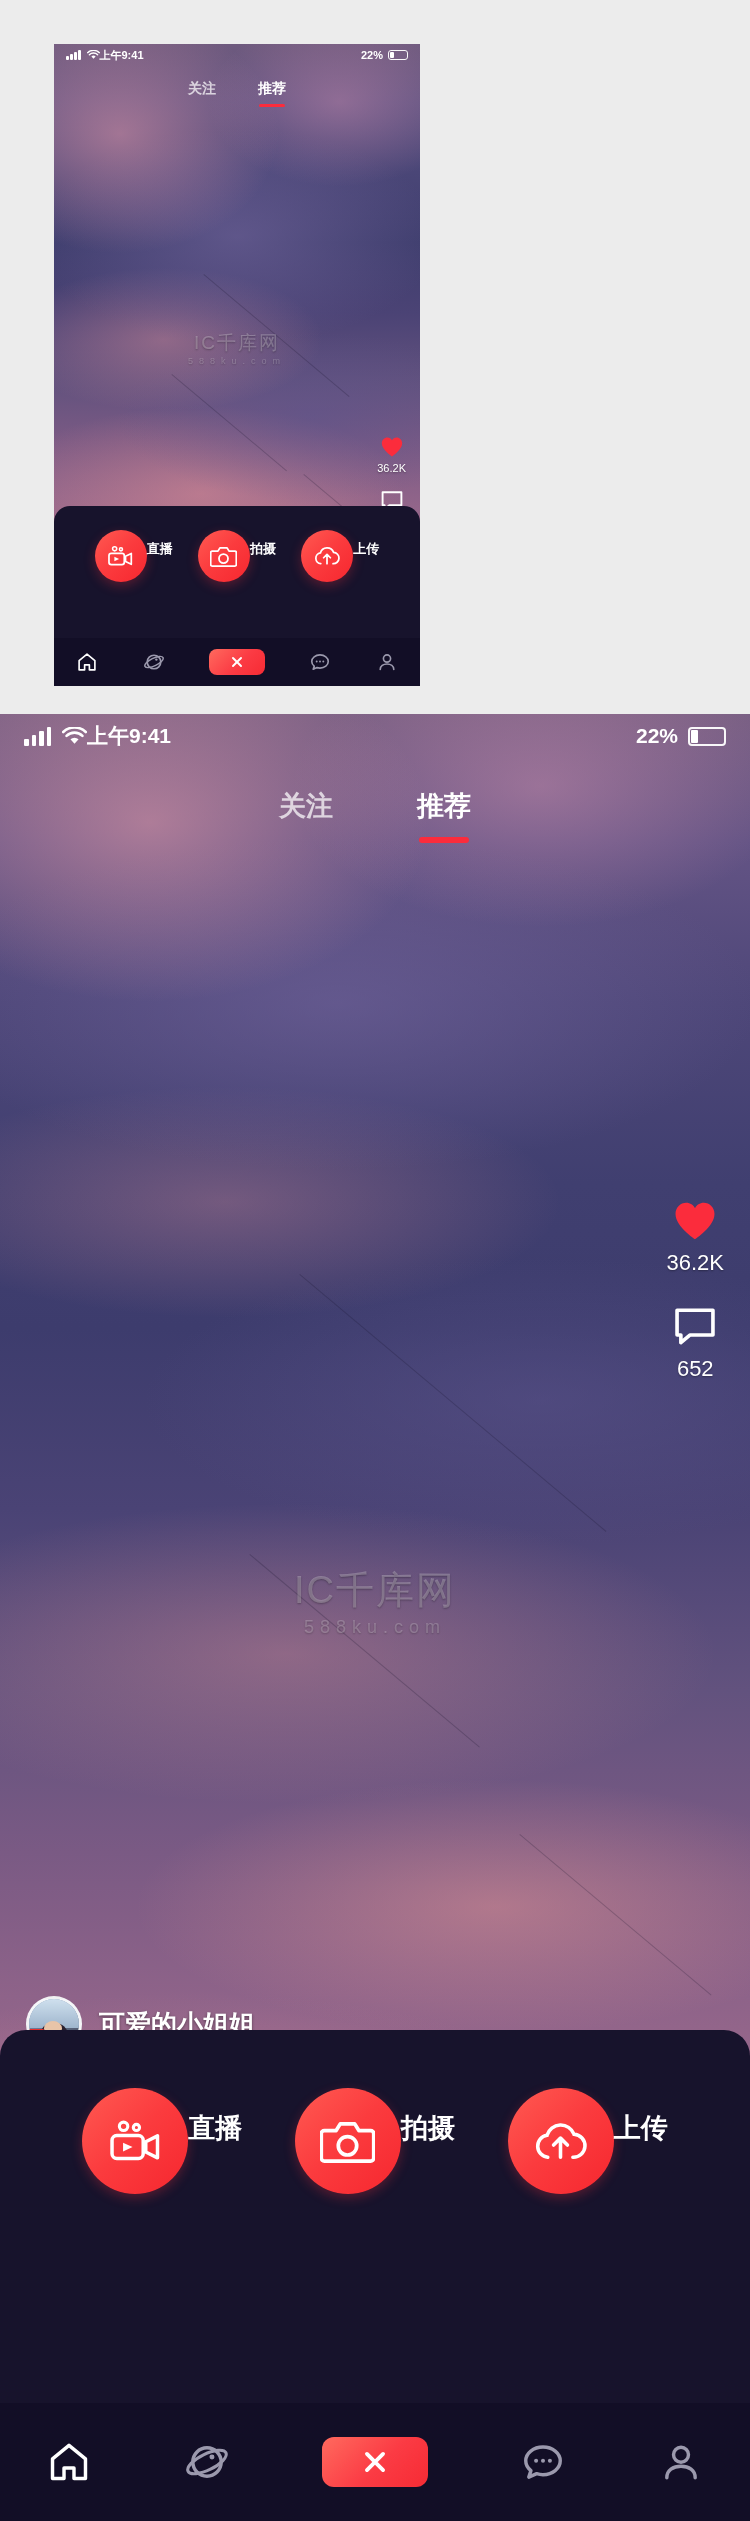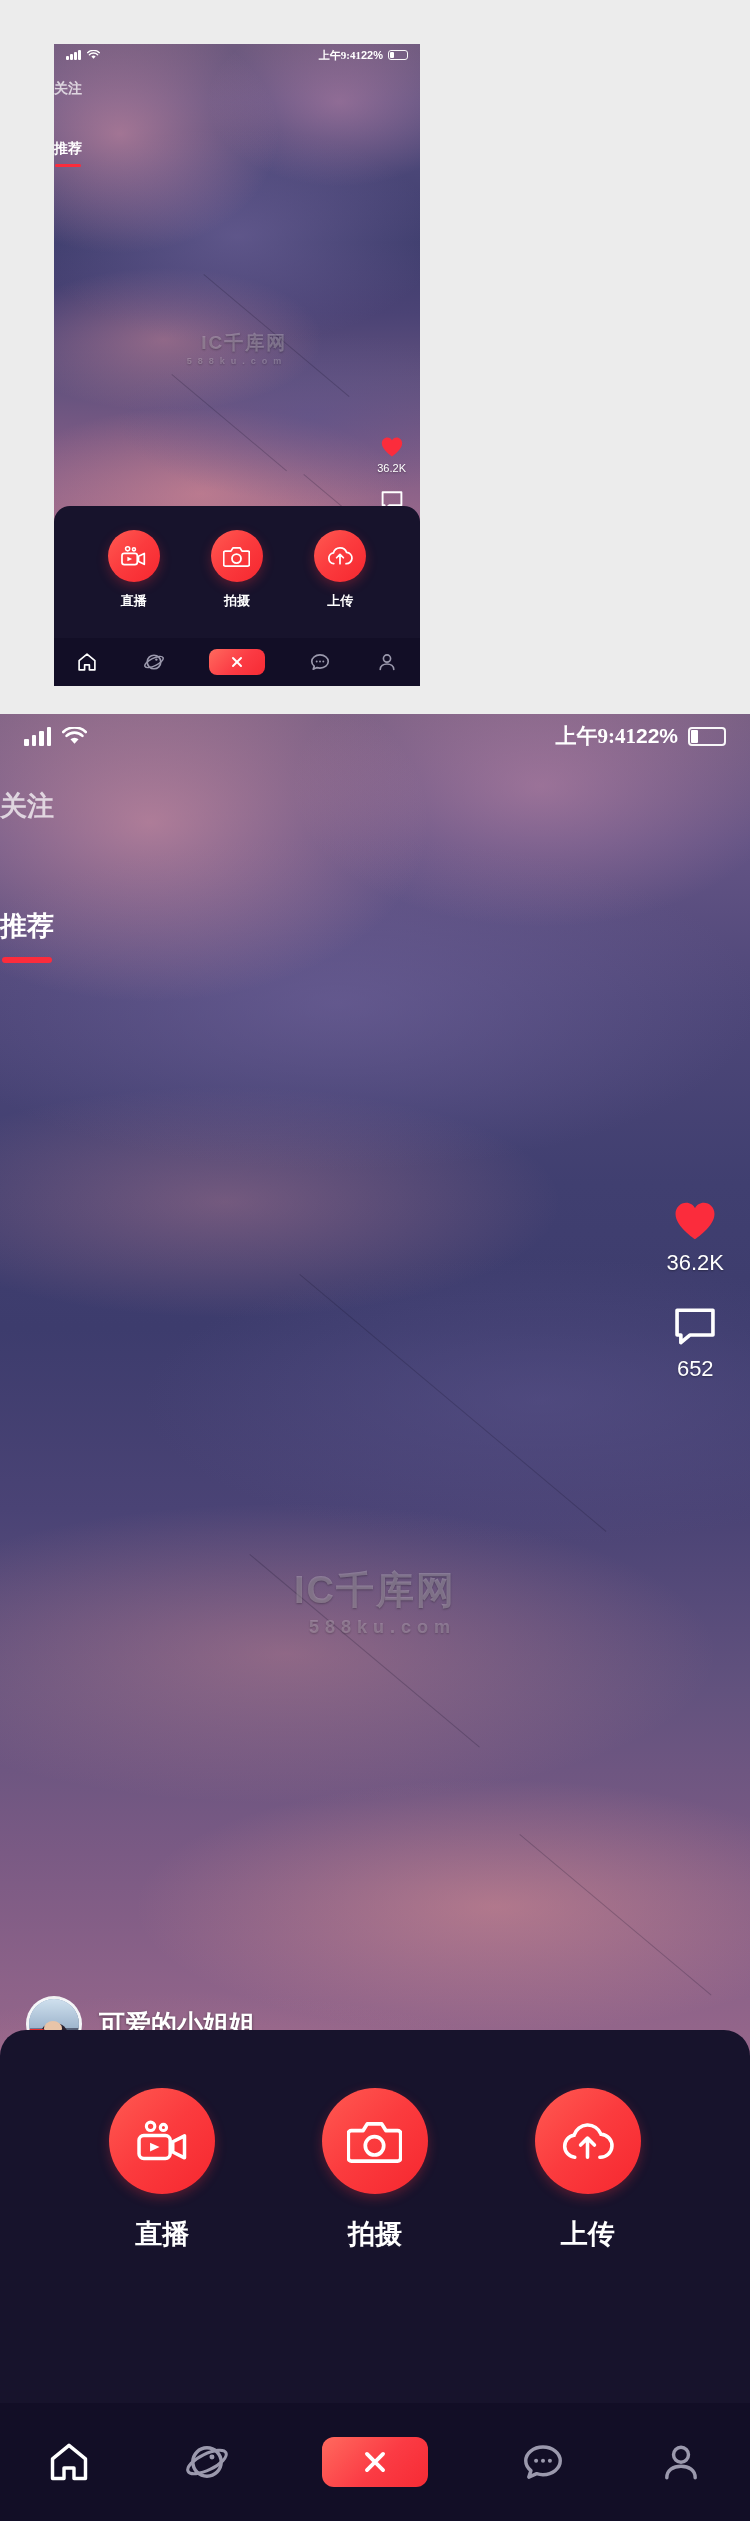--- a/index.html
+++ b/index.html
@@ -77,54 +77,54 @@
   .streaks i {
     position: absolute;
     background: rgba(20,16,40,.45);
     transform-origin: 0 0;
     height: 1px;
   }
 
   
   .watermark {
     position: absolute; left: 50%; transform: translateX(-50%);
-    text-align: right; pointer-events: none;
+    text-align: center; pointer-events: none;
     color: rgba(255,255,255,.26);
     text-shadow: 0 1px 2px rgba(0,0,0,.28);
-    font-weight: bold;
+    font-weight: normal;
     white-space: nowrap;
   }
   .watermark .wm-main { letter-spacing: 2px; }
   .watermark .wm-sub  { letter-spacing: 6px; opacity: .85; }
 
   
   .statusbar {
     position: absolute; left: 0; right: 0; top: 0;
     display: flex; align-items: center;
     color: #fff; font-weight: bold;
   }
   .sb-left  { display: flex; align-items: center; }
-  .sb-mid   { flex: 1; text-align: right; font-family: Liberation Serif, serif; }
+  .sb-mid   { flex: 1; text-align: left; }
   .sb-right { display: flex; align-items: center; }
 
   .bars { display: flex; align-items: flex-end; }
   .bars span { background: #fff; display: inline-block; border-radius: 1px; }
 
   .batt { position: relative; border: 1.5px solid rgba(255,255,255,.95); border-radius: 3px; }
   .batt::after {
     content: ""; position: absolute; right: -3px; top: 50%;
     transform: translateY(-50%);
     background: rgba(255,255,255,.9); border-radius: 0 1px 1px 0;
   }
   .batt i { position: absolute; left: 1px; top: 1px; bottom: 1px; background: #fff; border-radius: 1px; }
 
   
   .tabs {
     position: absolute; left: 0; right: 0;
-    display: flex; justify-content: center; align-items: flex-start; flex-direction: column;
+    display: flex; justify-content: center; align-items: flex-start;
   }
   .tab { position: relative; color: rgba(255,255,255,.72); font-weight: bold; text-align: center; }
   .tab.active { color: #fff; }
   .tab .ul {
     position: absolute; left: 50%; transform: translateX(-50%);
     background: #fb2c3c; border-radius: 3px;
   }
 
   
   .rail { position: absolute; display: flex; flex-direction: column; align-items: center; }
@@ -160,21 +160,21 @@
 
   
   .sheet {
     position: absolute; left: 0; right: 0; bottom: 0;
     background: #17132c;
     border-radius: 16px 16px 0 0;
   }
   .sheet .row {
     display: flex; justify-content: space-around; align-items: flex-start;
   }
-  .act { display: flex; flex-direction: column; align-items: center; }
+  .act { display: flex; flex-direction: row; }
   .act .circle {
     border-radius: 50%;
     background: linear-gradient(135deg,#ff5a52 0%,#fb3b3e 48%,#f6272f 100%);
     display: flex; align-items: center; justify-content: center;
     box-shadow: 0 4px 12px rgba(250,50,60,.28);
   }
   .act .caption { color: #fff; font-weight: bold; }
 
   
   .navbar {

